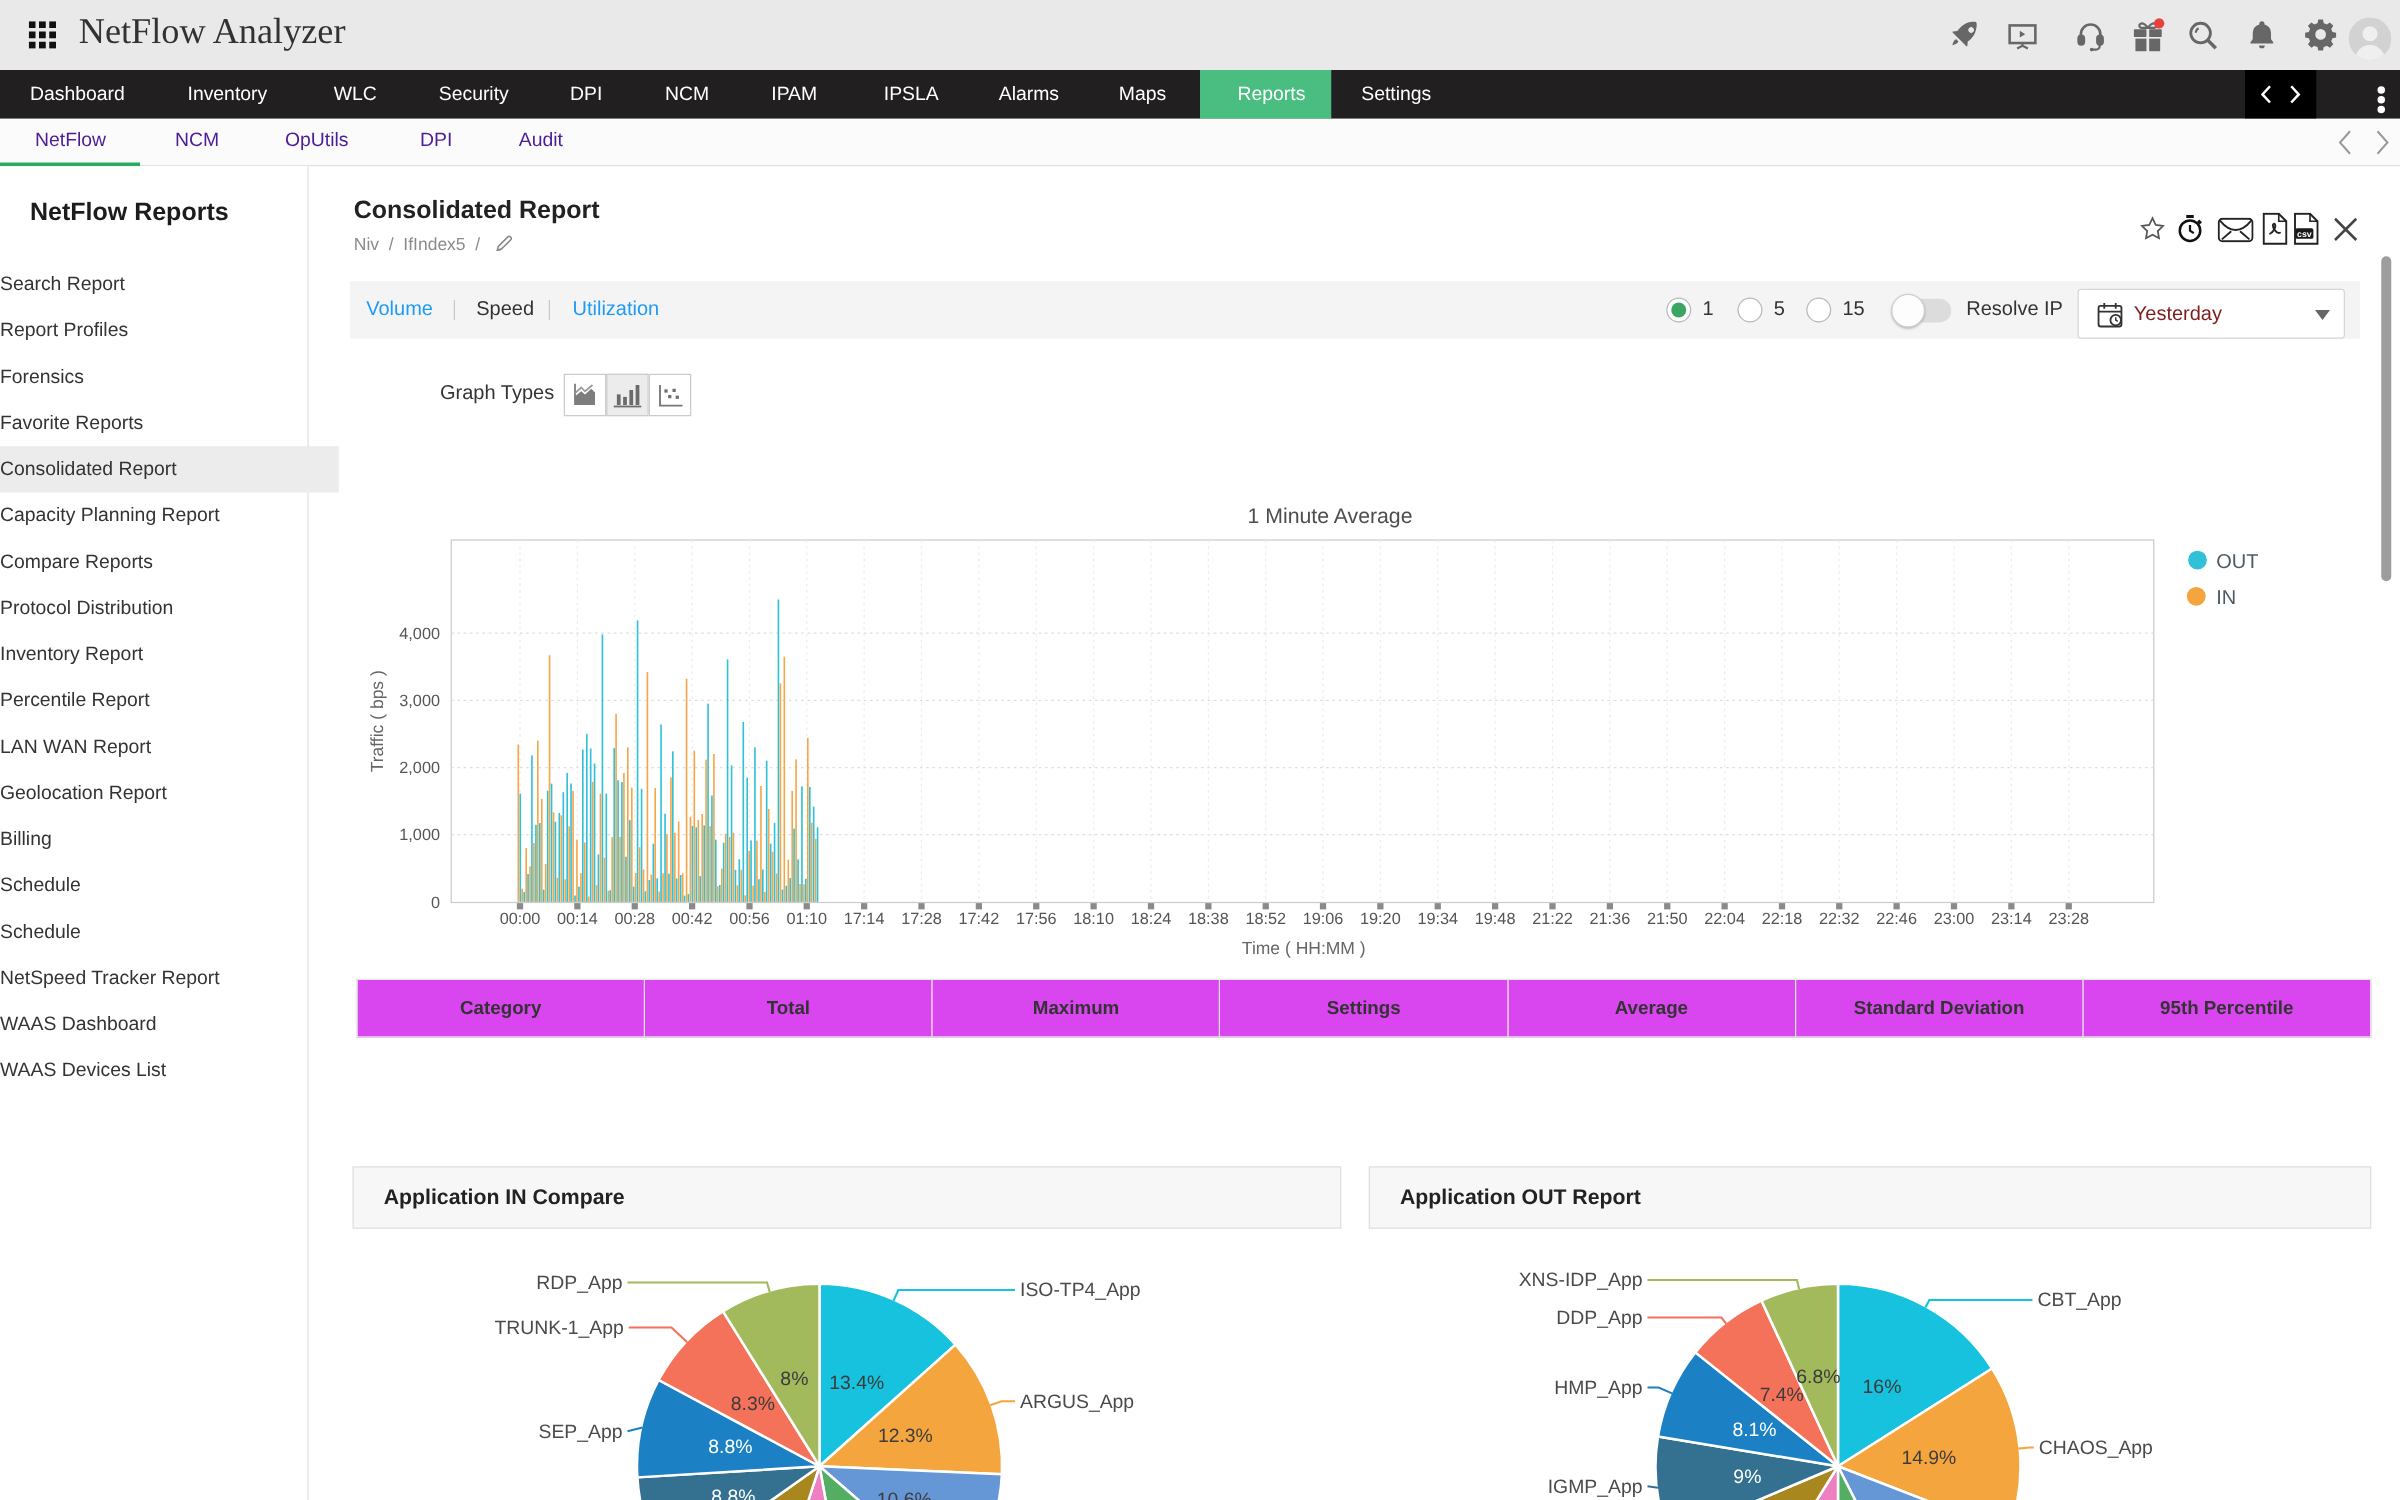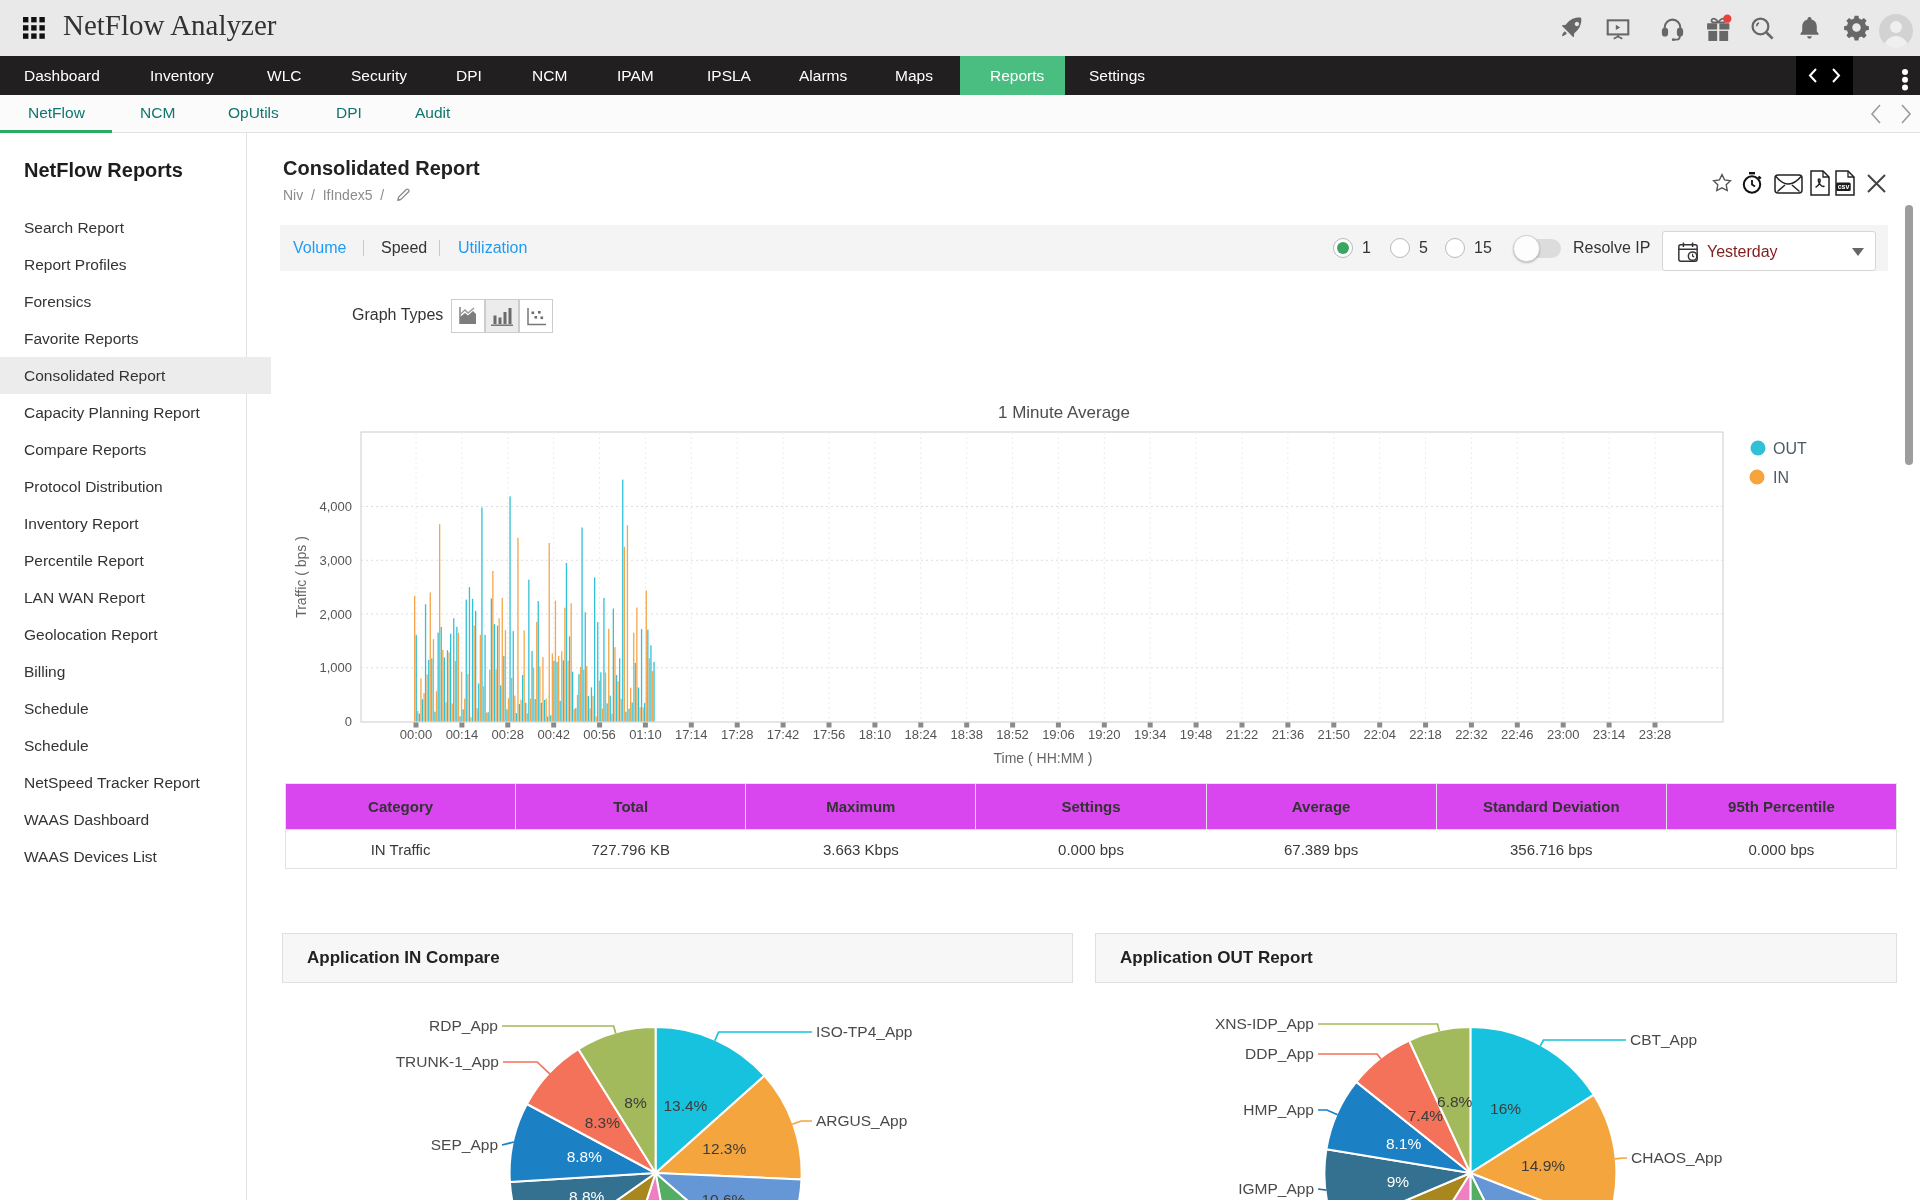--- a/index.html
+++ b/index.html
@@ -9,25 +9,25 @@
 #brand { position:absolute; left:63px; top:9px; font-family:"Liberation Serif",serif; font-size:29px; color:#323232; }
 #gridicon { position:absolute; left:23px; top:17px; width:22px; height:22px; }
 .ticon { position:absolute; top:16px; color:#666; }
 #avatar { position:absolute; left:1879px; top:14px; width:34px; height:34px; border-radius:50%; background:#d2d2d2; overflow:hidden; }
 #navbar { position:absolute; left:0; top:56px; width:1920px; height:39px; background:#211f20; }
 .nav { position:absolute; top:0; height:39px; line-height:39px; color:#fff; font-size:15.5px; }
 #repgreen { position:absolute; left:960px; top:0; width:105px; height:39px; background:#4abe80; }
 #navpager { position:absolute; left:1796px; top:0; width:57px; height:39px; background:#000; color:#fff; }
 #navdots { position:absolute; left:1901px; top:12px; }
 #subtabs { position:absolute; left:0; top:95px; width:1920px; height:38px; background:#fbfbfb; border-bottom:1px solid #e3e3e3; }
-.stab { position:absolute; top:0; height:38px; line-height:36px; font-size:15.5px; color:#0f766e; }
+.stab { position:absolute; top:0; height:38px; line-height:36px; font-size:15.5px; color:#4c1d95; }
 #greenline { position:absolute; left:0; top:35px; width:112px; height:3px; background:#2aab62; }
 #sidebar { position:absolute; left:0; top:133px; width:247px; height:1067px; background:#fff; border-right:1px solid #e2e2e2; }
 #sbtitle { position:absolute; left:24px; top:26px; font-size:20px; font-weight:bold; color:#1c1c1c; }
-.sitem { position:absolute; left:0; width:271px; height:37px; line-height:37px; padding-left:24px; font-size:15.5px; color:#333; }
+.sitem { position:absolute; left:0; width:271px; height:37px; line-height:37px; font-size:15.5px; color:#333; }
 .sitem.sel { background:#ececec; }
 #ctitle { position:absolute; left:283px; top:157px; font-size:20px; font-weight:bold; color:#222; }
 #crumb { position:absolute; left:283px; top:187px; font-size:14px; color:#8b8b8b; }
 #band { position:absolute; left:280px; top:225px; width:1608px; height:46px; background:#f4f4f4; }
 .btab { position:absolute; top:0; height:46px; line-height:46px; font-size:16px; }
 .bsep { position:absolute; top:15px; width:1px; height:16px; background:#c9c9c9; }
 .radio { position:absolute; top:13px; width:20px; height:20px; border-radius:50%; background:#fff; border:1px solid #b9b9b9; }
 .radio .dot { position:absolute; left:3px; top:3px; width:12px; height:12px; border-radius:50%; background:#3aa662; }
 .rlabel { position:absolute; top:0; height:46px; line-height:46px; font-size:16px; color:#333; }
 #toggle { position:absolute; left:1236px; top:14px; width:45px; height:19px; border-radius:10px; background:#dcdcdc; }
@@ -523,29 +523,20 @@
  <tbody>
       <tr>
         <th>Category</th>
         <th>Total</th>
         <th>Maximum</th>
         <th>Settings</th>
         <th>Average</th>
         <th>Standard Deviation</th>
         <th>95th Percentile</th>
       </tr>
- <tr>
-        <td>IN Traffic</td>
-        <td>727.796 KB</td>
-        <td>3.663 Kbps</td>
-        <td>0.000 bps</td>
-        <td>67.389 bps</td>
-        <td>356.716 bps</td>
-        <td>0.000 bps</td>
-      </tr>
 </tbody>
   </table>
 
 <div class="sechdr" style="left:282px;width:791px">Application IN Compare</div>
 <div class="sechdr" style="left:1095px;width:802px">Application OUT Report</div>
 
 <svg class="abs" style="left:0;top:0" width="1920" height="1200" viewBox="0 0 1920 1200">
 <path d="M655.6,1173.0 L655.6,1027.0 A146,146 0 0 1 764.4,1075.7 Z" fill="#16c2dd" stroke="#ffffff" stroke-width="2" stroke-linejoin="round"></path>
 <path d="M655.6,1173.0 L764.4,1075.7 A146,146 0 0 1 801.5,1179.4 Z" fill="#f5a53d" stroke="#ffffff" stroke-width="2" stroke-linejoin="round"></path>
 <path d="M655.6,1173.0 L801.5,1179.4 A146,146 0 0 1 765.8,1268.8 Z" fill="#6596d5" stroke="#ffffff" stroke-width="2" stroke-linejoin="round"></path>

